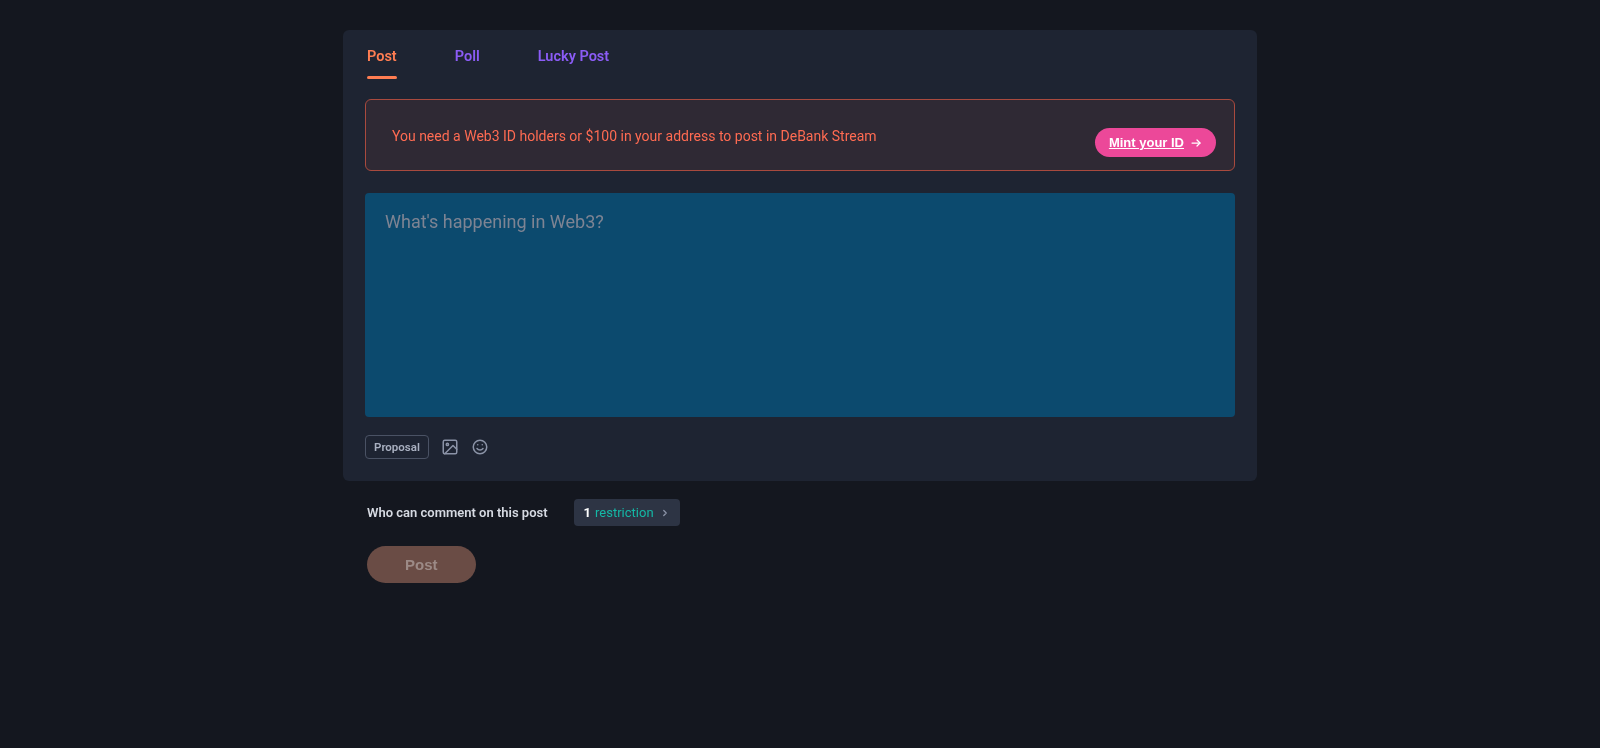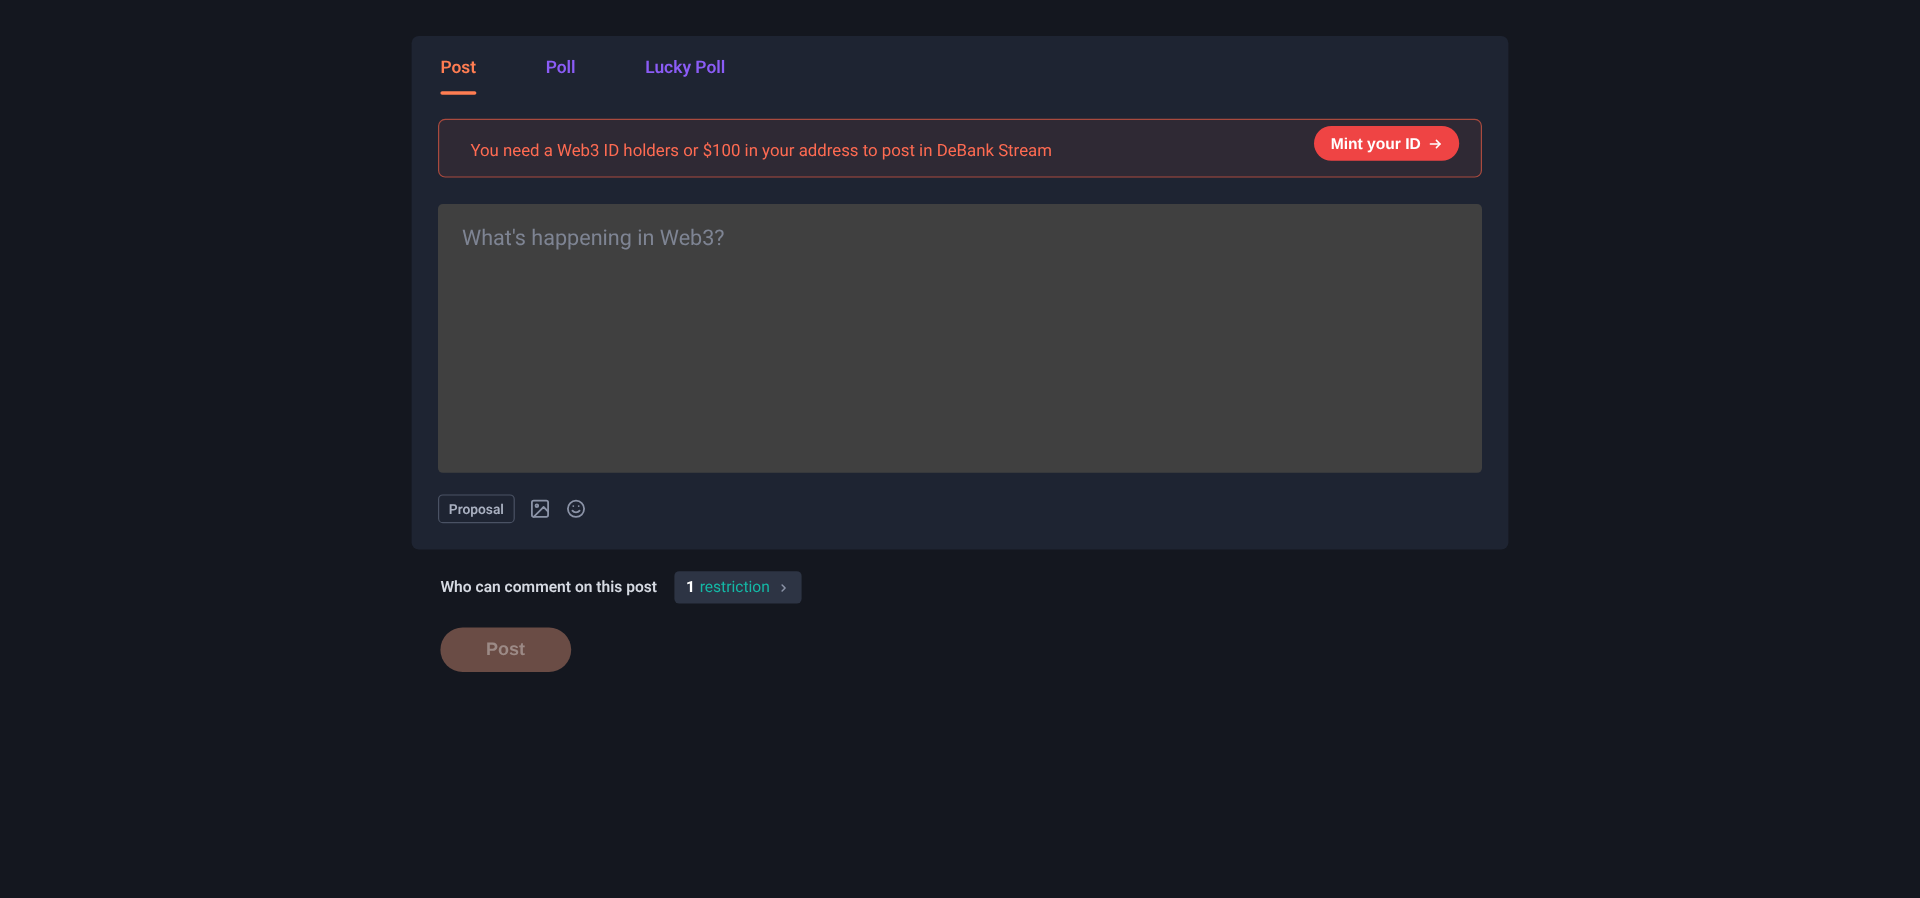--- a/index.html
+++ b/index.html
@@ -40,45 +40,46 @@
       height: 3px;
       background: #ff7d52;
       border-radius: 2px;
     }
     .warning-bar {
       margin: 20px 22px 0 22px;
       border: 1px solid #a94a3e;
       background: rgba(255,99,71,0.08);
       border-radius: 6px;
       display: flex;
-      align-items: flex-end;
+      align-items: flex-start;
       justify-content: space-between;
-      padding: 5px 18px 13px 26px;
+      padding: 28px 18px 13px 26px;
     }
     .warning-text {
       color: #ff6b52;
       font-size: 14px;
     }
     .mint-btn {
-      background: #ef4444;
+      background: #ec4899;
       color: #fff;
       font-size: 13px;
       font-weight: 600;
       border: none;
       border-radius: 16px;
       padding: 7px 14px;
       display: flex;
       align-items: center;
       gap: 6px;
       cursor: pointer;
+      text-decoration: underline;
     }
     .mint-btn svg { display: block; }
     .textarea-wrap {
       margin: 22px 22px 0 22px;
-      background: #404040;
+      background: #0c4a6e;
       border-radius: 4px;
       min-height: 220px;
       padding: 18px 20px;
     }
     .textarea {
       width: 100%;
       min-height: 184px;
       background: transparent;
       border: none;
       outline: none;
@@ -117,21 +118,21 @@
     }
     .tool-icon svg { display:block; }
     .footer-section {
       width: 914px;
       margin: 18px auto 0;
       padding: 0 24px;
     }
     .comment-row {
       display: flex;
       align-items: center;
-      gap: 14px;
+      gap: 26px;
       margin-bottom: 20px;
     }
     .comment-label {
       color: #d6dae2;
       font-size: 13px;
       font-weight: 600;
     }
     .restriction-chip {
       background: #2d3444;
       border-radius: 4px;
@@ -166,21 +167,21 @@
     }
   </style>
 </head>
 <body>
 
 <div class="composer-card">
 
   <div class="tabs">
     <div class="tab active">Post</div>
     <div class="tab">Poll</div>
-    <div class="tab">Lucky Poll</div>
+    <div class="tab">Lucky Post</div>
   </div>
 
   <div class="warning-bar">
     <span class="warning-text">You need a Web3 ID holders or $100 in your address to post in DeBank Stream</span>
     <button class="mint-btn">
       <span>Mint your ID</span>
       <span>
         <svg width="12" height="12" viewBox="0 0 24 24" fill="none" stroke="#fff" stroke-width="2.5" stroke-linecap="round" stroke-linejoin="round">
             <line x1="4" y1="12" x2="20" y2="12"></line>
             <polyline points="14 6 20 12 14 18"></polyline>

